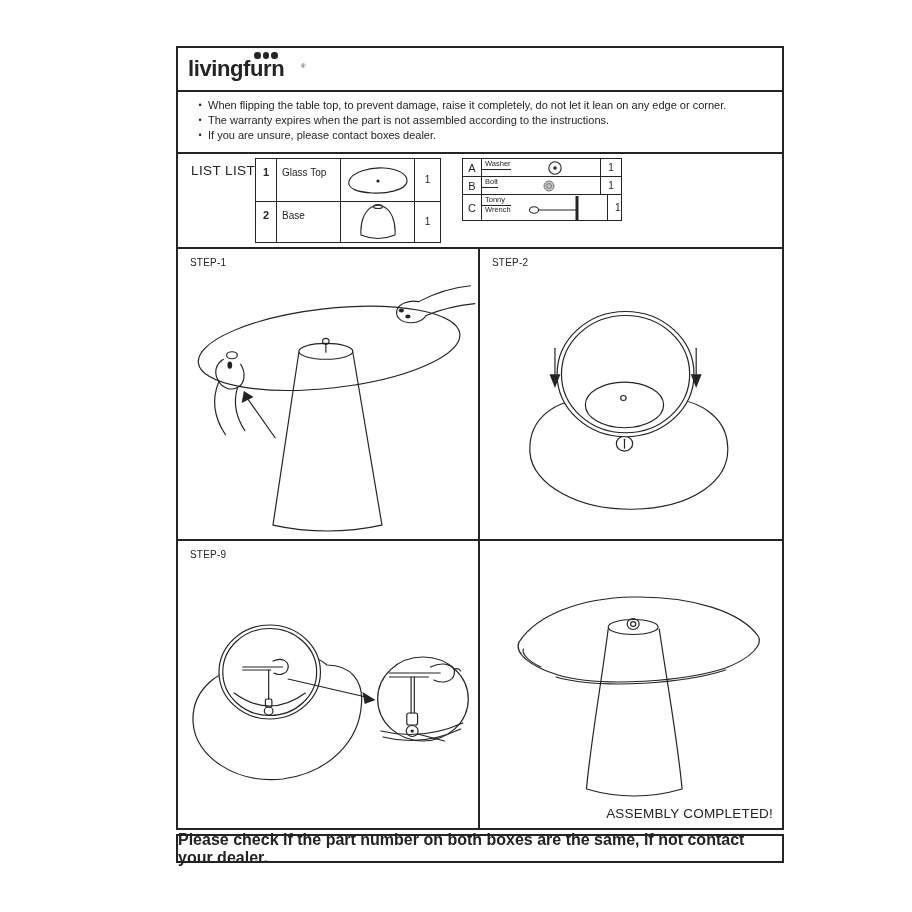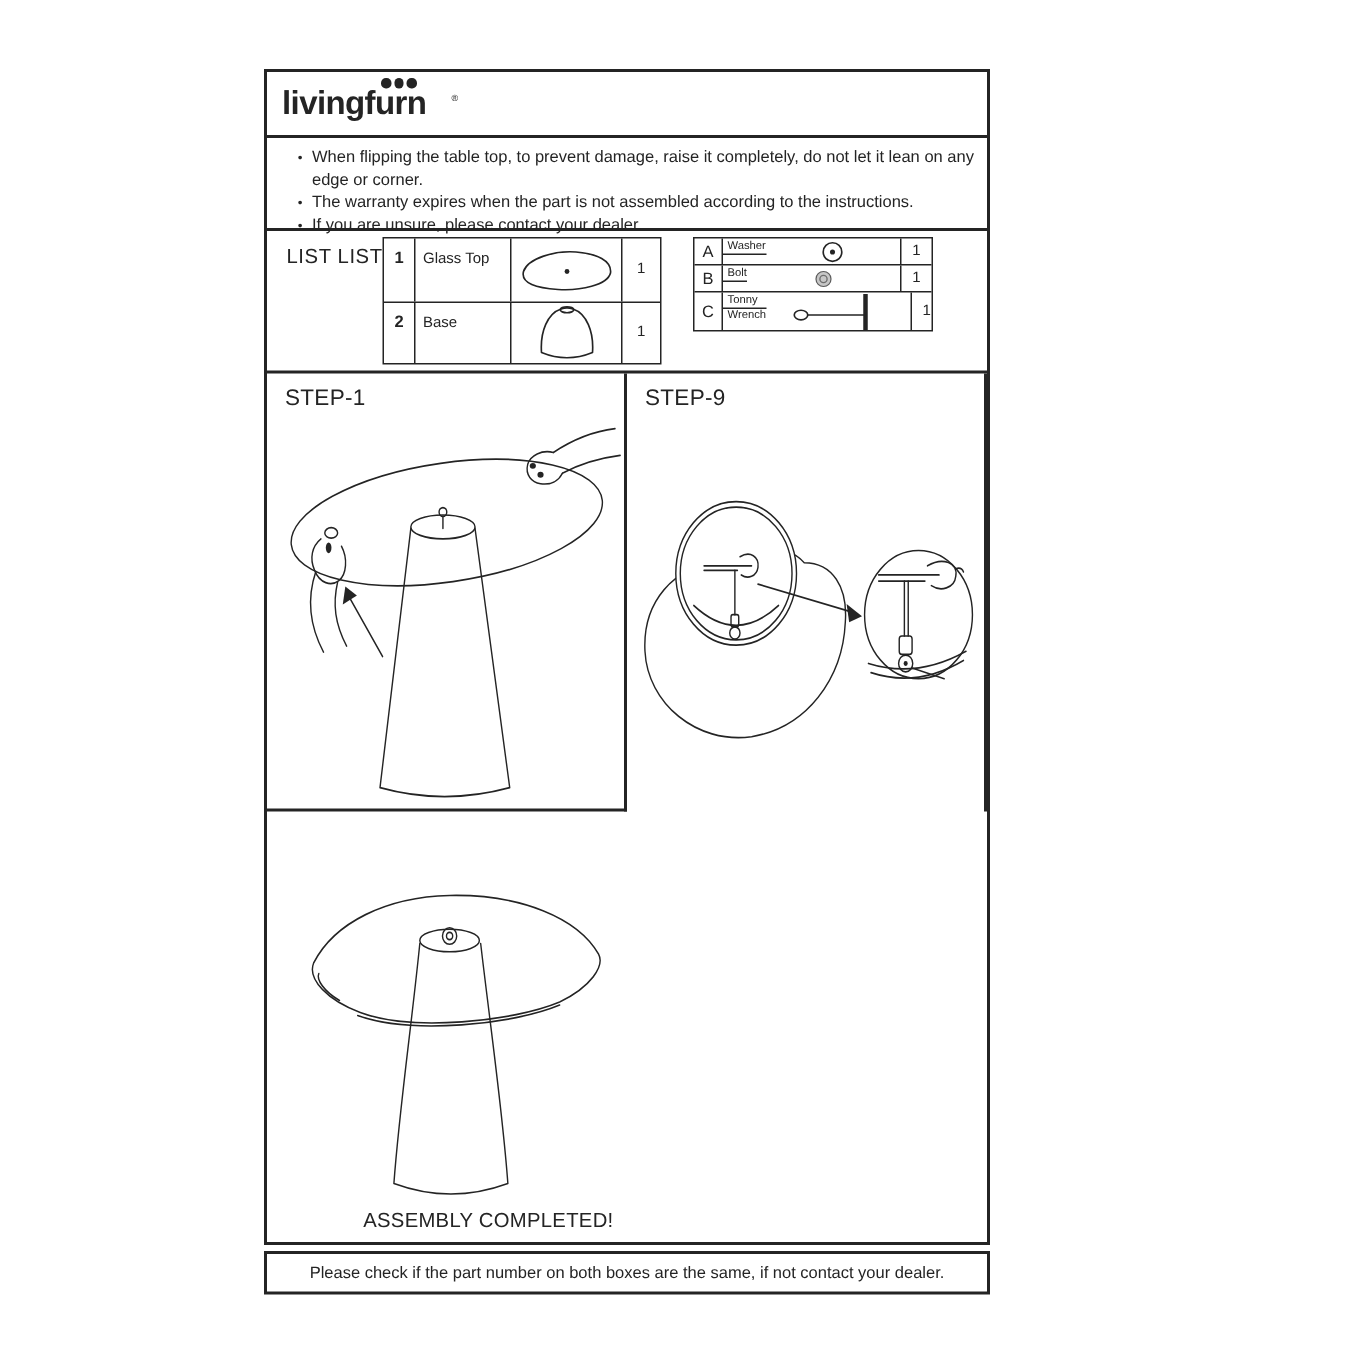--- a/index.html
+++ b/index.html
@@ -3,21 +3,21 @@
 <meta charset="utf-8">
 <style>
   :root{
     --ink:#242424;
     --paper:#ffffff;
   }
   *{box-sizing:border-box;margin:0;padding:0;}
   html,body{width:912px;height:912px;background:var(--paper);
     font-family:"Liberation Sans",sans-serif;color:var(--ink);}
   .canvas{position:relative;width:912px;height:912px;background:var(--paper);overflow:hidden;}
-  .sheet{position:absolute;left:176px;top:46px;width:484px;}
+  .sheet{position:absolute;left:176px;top:46px;width:608px;}
   .main-box{border:2px solid var(--ink);background:var(--paper);}
   
   .hdr{position:relative;height:44px;border-bottom:2px solid var(--ink);}
   .logo{position:absolute;left:10px;top:9px;font-size:22px;font-weight:bold;
     letter-spacing:-0.4px;line-height:24px;}
   .logo-badges{position:absolute;left:66px;top:-5px;display:flex;gap:2px;}
   .logo-badges span{width:6.5px;height:6.5px;border-radius:50%;background:var(--ink);display:block;}
   .tm{position:absolute;left:113px;top:-3px;font-size:6px;font-weight:normal;}
   .title{position:absolute;left:50%;top:50%;transform:translate(-52%,-50%);
     font-size:24px;letter-spacing:0.2px;white-space:nowrap;}
@@ -49,27 +49,27 @@
     border-bottom:1px solid var(--ink);}
   .hw-iconarea{flex:1;display:flex;align-items:center;justify-content:center;}
   .hw-qty{display:flex;align-items:center;justify-content:center;font-size:10px;}
   .hw-row.r-a .hw-iconarea,.hw-row.r-b .hw-iconarea{height:17px;}
   .hw-row.r-c .hw-iconarea{height:25px;}
   
   .steps{display:grid;grid-template-columns:1fr 1fr;grid-template-rows:292px 287px;}
   .cell{position:relative;}
   .cell.bl{border-right:2px solid var(--ink);}
   .cell.bb{border-bottom:2px solid var(--ink);}
-  .step-label{position:absolute;left:12px;top:8px;font-size:15px;letter-spacing:0.2px;}
+  .step-label{position:absolute;left:12px;top:8px;font-size:10px;letter-spacing:0.2px;}
   .cell svg.art{position:absolute;left:0;top:0;width:100%;height:100%;}
   .completed{position:absolute;right:9px;bottom:7px;font-size:13.5px;letter-spacing:0.2px;text-align:right;}
   
   .footer-box{margin-top:4px;height:29px;border:2px solid var(--ink);
     display:flex;align-items:center;justify-content:center;}
-  .footer-text{font-size:11px;}
+  .footer-text{font-size:16px;font-weight:bold;}
   .ln{stroke:var(--ink);fill:none;stroke-width:1.1;stroke-linecap:round;stroke-linejoin:round;}
   .lnw{stroke:var(--ink);fill:#fff;stroke-width:1.1;stroke-linejoin:round;}
   .fill{fill:var(--ink);stroke:none;}
 </style>
 </head>
 <body>
 
 <div class="canvas">
   <div class="sheet">
     <div class="main-box">
@@ -90,21 +90,21 @@
         <div class="note-row">
           <span class="bullet">•</span>
           <span>When flipping the table top, to prevent damage, raise it completely, do not let it lean on any edge or corner.</span>
         </div>
         <div class="note-row">
           <span class="bullet">•</span>
           <span>The warranty expires when the part is not assembled according to the instructions.</span>
         </div>
         <div class="note-row">
           <span class="bullet">•</span>
-          <span>If you are unsure, please contact your dealer.</span>
+          <span>If you are unsure, please contact boxes dealer.</span>
         </div>
       </div>
 
       <div class="plist">
         <div class="plist-heading">LIST LIST</div>
 
         <div class="parts-table">
           <div class="p-row">
             <div class="p-cell p-num">1</div>
             <div class="p-cell p-name">Glass Top</div>
@@ -191,20 +191,37 @@
             <path class="ln" d="M 42 111 C 35 116 33 124 37 132 C 41 141 50 143 56 139 C 62 135 63 124 58 116"></path>
             <ellipse class="fill" cx="48" cy="117" rx="2.2" ry="3.6"></ellipse>
             <path class="ln" d="M 38 133 C 31 151 33 169 44 187"></path>
             <path class="ln" d="M 55 140 C 51 155 53 168 62 183"></path>
             <line class="ln" x1="90" y1="190" x2="64" y2="150"></line>
             <polygon class="fill" points="61,143 59,155 70,149"></polygon>
           </svg>
           <div class="step-label">STEP-1</div>
         </div>
 
+        <div class="cell bb">
+          <svg class="art" viewBox="0 0 278 292" preserveAspectRatio="none">
+            <path class="lnw" d="M 46 205 C 44 172 68 150 104 151 C 116 139 153 139 166 151 C 202 149 227 170 228 199 C 230 233 196 261 140 262 C 92 263 48 238 46 205 Z"></path>
+            <path class="ln" d="M 92 162 Q 134 192 176 162"></path>
+            <circle class="ln" cx="133" cy="196" r="7.5"></circle>
+            <line class="ln" x1="133" y1="191.5" x2="133" y2="200.5" stroke-width="2.6"></line>
+            <circle class="lnw" cx="134" cy="126" r="63"></circle>
+            <circle class="ln" cx="134" cy="126" r="59"></circle>
+            <ellipse class="ln" cx="133" cy="157" rx="36" ry="23"></ellipse>
+            <circle class="ln" cx="132" cy="150" r="2.5"></circle>
+            <line class="ln" x1="69" y1="100" x2="69" y2="128" stroke-width="2"></line>
+            <polygon class="fill" points="64,126 74,126 69,140"></polygon>
+            <line class="ln" x1="199" y1="100" x2="199" y2="128" stroke-width="2"></line>
+            <polygon class="fill" points="194,126 204,126 199,140"></polygon>
+          </svg>
+          <div class="step-label">STEP-2</div>
+        </div>
 
         <div class="cell bl">
           <svg class="art" viewBox="0 0 278 287" preserveAspectRatio="none">
             <path class="lnw" d="M 14 182 C 12 150 36 126 72 124 C 86 110 124 110 138 124 C 160 124 172 140 170 163 C 168 200 140 232 97 238 C 54 243 16 216 14 182 Z"></path>
             <circle class="lnw" cx="85" cy="131" r="47"></circle>
             <circle class="ln" cx="85" cy="131" r="43.5"></circle>
             <path class="ln" d="M 52 152 Q 85 178 118 152"></path>
             <path class="ln" d="M 60 126 L 97 126 M 60 129 L 86 129"></path>
             <path class="ln" d="M 88 120 C 96 116 103 120 102 127 C 101 133 94 135 89 132"></path>
             <line class="ln" x1="84" y1="129" x2="84" y2="158"></line>

